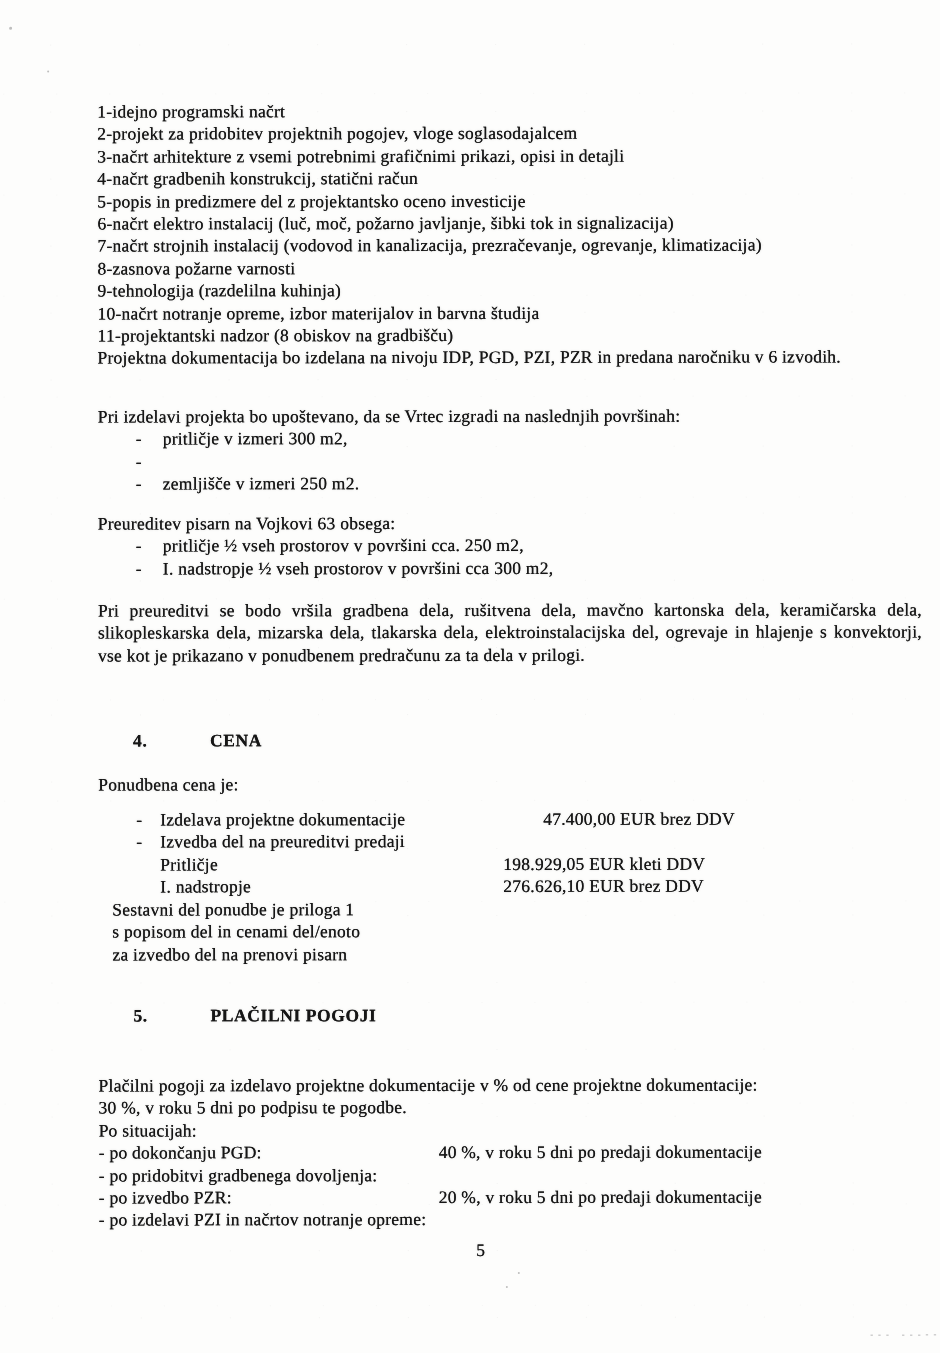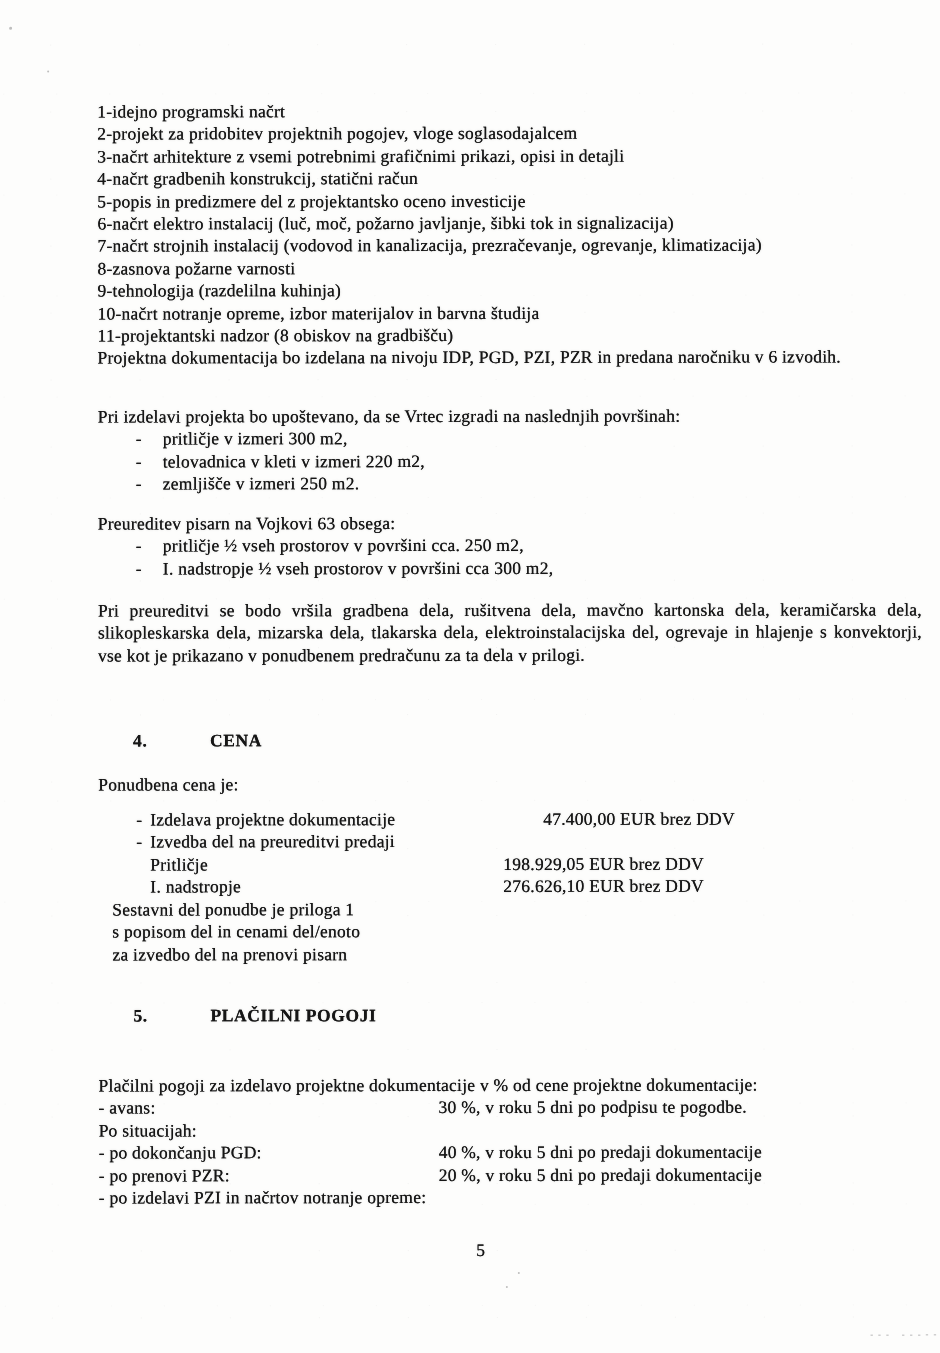--- a/index.html
+++ b/index.html
@@ -19,21 +19,21 @@
   .block{position:absolute;left:98px;width:824px}
   .line{white-space:nowrap}
   .wrap{white-space:normal}
   .para{text-align:justify}
   .brow{display:flex}
   .bdash{margin-left:38px;width:27px;flex:none}
   .h{display:flex;font-weight:bold;letter-spacing:.6px}
   .hnum{width:77px;margin-left:35px;flex:none}
   .crow{position:relative;height:22.4px}
   .cdash{position:absolute;left:38px}
-  .clabel{position:absolute;left:52px;white-space:nowrap}
+  .clabel{position:absolute;left:62px;white-space:nowrap}
   .cprice{position:absolute;left:405px;white-space:nowrap}
   .crow.first .cprice{left:445px}
   .cnote .line{margin-left:14px}
   .prow{display:flex}
   .plabel{min-width:340px;white-space:nowrap;flex:none;padding-right:6px}
   .pvalue{white-space:nowrap}
   .pagenum{position:absolute;left:458px;top:1239px;width:44px;text-align:center}
   .speck{position:absolute;border-radius:50%;background:#8a8a8a;opacity:.55}
   .artifact{position:absolute;left:868px;top:1330px;font-size:9px;color:#a8a8a8;
             letter-spacing:2.5px;font-family:"DejaVu Sans Mono",monospace}
@@ -59,21 +59,20 @@
   </div>
 
   <div class="block txt" style="top:405px">
     <div class="line">Pri izdelavi projekta bo upoštevano, da se Vrtec izgradi na naslednjih površinah:</div>
     <div class="brow">
       <span class="bdash">-</span>
       <span class="line">pritličje v izmeri 300 m2,</span>
     </div>
     <div class="brow">
       <span class="bdash">-</span>
-      <span class="line">telovadnica v kleti v izmeri 220 m2,</span>
     </div>
     <div class="brow">
       <span class="bdash">-</span>
       <span class="line">zemljišče v izmeri 250 m2.</span>
     </div>
   </div>
 
   <div class="block txt" style="top:512px">
     <div class="line">Preureditev pisarn na Vojkovi 63 obsega:</div>
     <div class="brow">
@@ -102,21 +101,21 @@
       <span class="cprice">47.400,00 EUR brez DDV</span>
     </div>
     <div class="crow">
       <span class="cdash">-</span>
       <span class="clabel">Izvedba del na preureditvi predaji</span>
       <span class="cprice"></span>
     </div>
     <div class="crow">
       <span class="cdash"></span>
       <span class="clabel">Pritličje</span>
-      <span class="cprice">198.929,05 EUR brez DDV</span>
+      <span class="cprice">198.929,05 EUR kleti DDV</span>
     </div>
     <div class="crow">
       <span class="cdash"></span>
       <span class="clabel">I. nadstropje</span>
       <span class="cprice">276.626,10 EUR brez DDV</span>
     </div>
   </div>
 
   <div class="block txt cnote" style="top:898px">
     <div class="line">Sestavni del ponudbe je priloga 1</div>
@@ -125,35 +124,35 @@
   </div>
 
   <div class="block txt h" style="top:1004px">
     <span class="hnum">5.</span>
     <span>PLAČILNI POGOJI</span>
   </div>
 
   <div class="block txt" style="top:1074px">
     <div class="line">Plačilni pogoji za izdelavo projektne dokumentacije v % od cene projektne dokumentacije:</div>
     <div class="prow">
-      <span class="plabel">- avans:</span>
       <span class="pvalue">30 %, v roku 5 dni po podpisu te pogodbe.</span>
     </div>
     <div class="prow">
       <span class="plabel">Po situacijah:</span>
       <span class="pvalue"></span>
     </div>
     <div class="prow">
       <span class="plabel">- po dokončanju PGD:</span>
       <span class="pvalue">40 %, v roku 5 dni po predaji dokumentacije</span>
     </div>
     <div class="prow">
+      <span class="plabel">- po pridobitvi gradbenega dovoljenja:</span>
     </div>
     <div class="prow">
-      <span class="plabel">- po prenovi PZR:</span>
+      <span class="plabel">- po izvedbo PZR:</span>
       <span class="pvalue">20 %, v roku 5 dni po predaji dokumentacije</span>
     </div>
     <div class="prow">
       <span class="plabel">- po izdelavi PZI in načrtov notranje opreme:</span>
     </div>
   </div>
 
   <div class="pagenum txt">5</div>
 
   <div class="speck" style="left:10px;top:26px;width:3px;height:3px"></div>

